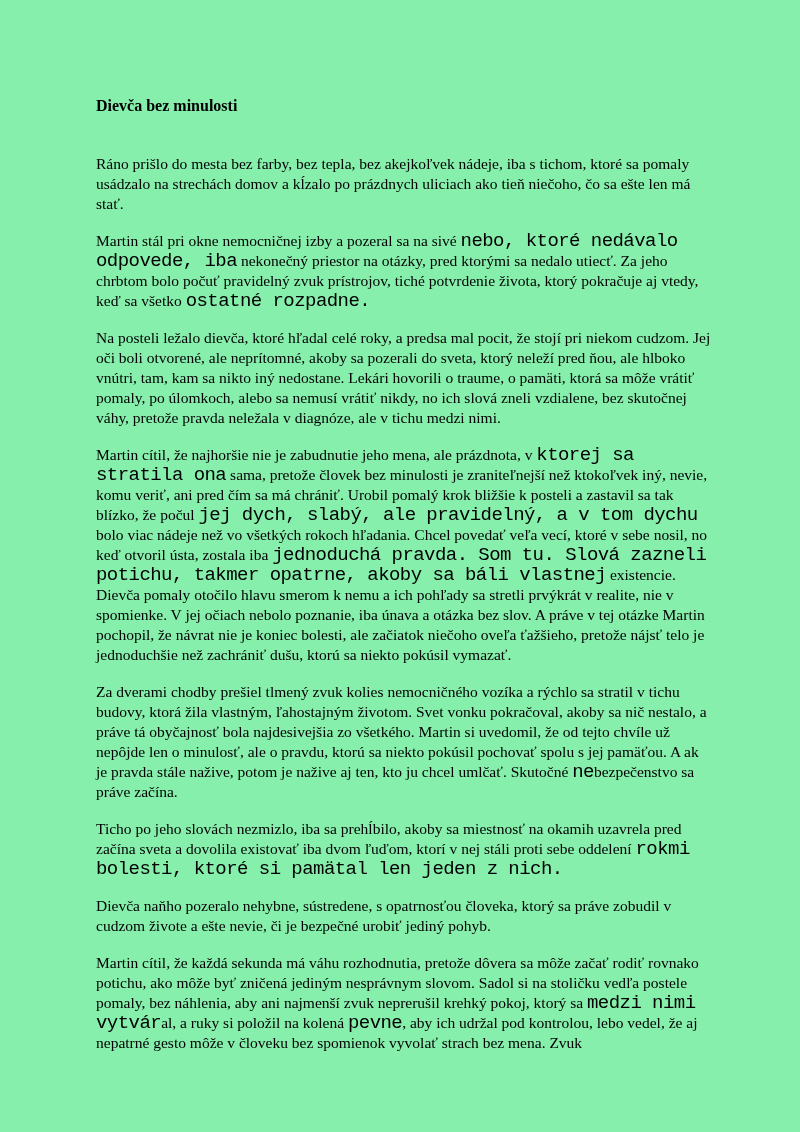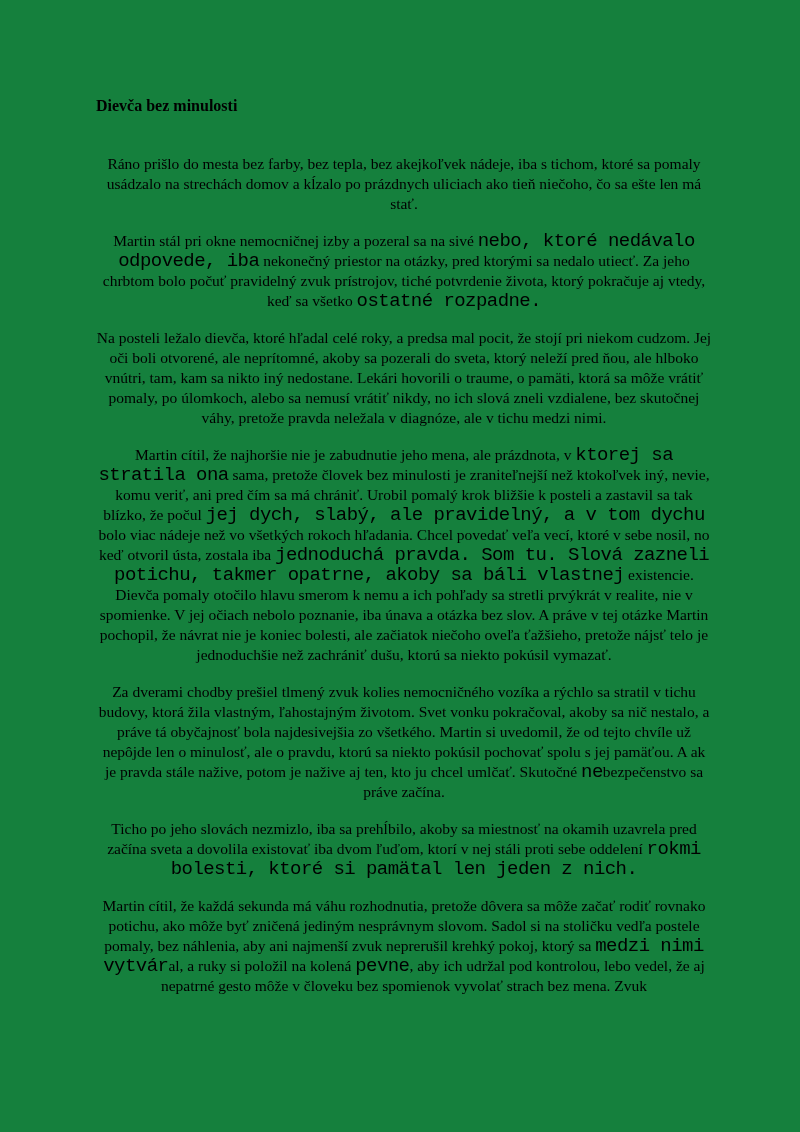--- a/index.html
+++ b/index.html
@@ -5,38 +5,38 @@
   html, body {
     margin: 0;
     padding: 0;
     background: #ffffff;
   }
   .page {
     position: relative;
     width: 800px;
     height: 1132px;
     box-sizing: border-box;
-    background: #15803d;
+    background: #86efac;
     color: #000000;
     padding: 96px 88px 40px 96px;
     overflow: hidden;
     font-family: "Liberation Serif", serif;
     font-size: 15.5px;
     line-height: 20px;
   }
   .doc-title {
     font-family: "Liberation Serif", serif;
     font-size: 16px;
     font-weight: bold;
     margin: 0 0 38px 0;
     line-height: 20px;
   }
   .doc-body p {
     margin: 12px 0 17px 0;
-    text-align: center;
+    text-align: left;
   }
   .doc-body p.gap-before {
     margin-top: 16px;
   }
   .run-serif {
     font-family: "Liberation Serif", serif;
   }
   .run-sans {
     font-family: Liberation Mono, monospace;
     font-size: 19px;
@@ -48,15 +48,16 @@
 
 <div class="page">
   <h1 class="doc-title">Dievča bez minulosti</h1>
   <div class="doc-body" id="doc-body">
       <p><span class="run-serif">Ráno prišlo do mesta bez farby, bez tepla, bez akejkoľvek nádeje, iba s tichom, ktoré sa pomaly usádzalo na strechách domov a kĺzalo po prázdnych uliciach ako tieň niečoho, čo sa ešte len má stať.</span></p>
       <p><span class="run-serif">Martin stál pri okne nemocničnej izby a pozeral sa na sivé </span><span class="run-sans">nebo, ktoré nedávalo odpovede, iba</span><span class="run-serif"> nekonečný priestor na otázky, pred ktorými sa nedalo utiecť. Za jeho chrbtom bolo počuť pravidelný zvuk prístrojov, tiché potvrdenie života, ktorý pokračuje aj vtedy, keď sa všetko </span><span class="run-sans">ostatné rozpadne.</span></p>
       <p><span class="run-serif">Na posteli ležalo dievča, ktoré hľadal celé roky, a predsa mal pocit, že stojí pri niekom cudzom. Jej oči boli otvorené, ale neprítomné, akoby sa pozerali do sveta, ktorý neleží pred ňou, ale hlboko vnútri, tam, kam sa nikto iný nedostane. Lekári hovorili o traume, o pamäti, ktorá sa môže vrátiť pomaly, po úlomkoch, alebo sa nemusí vrátiť nikdy, no ich slová zneli vzdialene, bez skutočnej váhy, pretože pravda neležala v diagnóze, ale v tichu medzi nimi.</span></p>
       <p><span class="run-serif">Martin cítil, že najhoršie nie je zabudnutie jeho mena, ale prázdnota, v </span><span class="run-sans">ktorej sa stratila ona</span><span class="run-serif"> sama, pretože človek bez minulosti je zraniteľnejší než ktokoľvek iný, nevie, komu veriť, ani pred čím sa má chrániť. Urobil pomalý krok bližšie k posteli a zastavil sa tak blízko, že počul </span><span class="run-sans">jej dych, slabý, ale pravidelný, a v tom dychu</span><span class="run-serif"> bolo viac nádeje než vo všetkých rokoch hľadania. Chcel povedať veľa vecí, ktoré v sebe nosil, no keď otvoril ústa, zostala iba </span><span class="run-sans">jednoduchá pravda. Som tu. Slová zazneli potichu, takmer opatrne, akoby sa báli vlastnej</span><span class="run-serif"> existencie. Dievča pomaly otočilo hlavu smerom k nemu a ich pohľady sa stretli prvýkrát v realite, nie v spomienke. V jej očiach nebolo poznanie, iba únava a otázka bez slov. A práve v tej otázke Martin pochopil, že návrat nie je koniec bolesti, ale začiatok niečoho oveľa ťažšieho, pretože nájsť telo je jednoduchšie než zachrániť dušu, ktorú sa niekto pokúsil vymazať.</span></p>
       <p><span class="run-serif">Za dverami chodby prešiel tlmený zvuk kolies nemocničného vozíka a rýchlo sa stratil v tichu budovy, ktorá žila vlastným, ľahostajným životom. Svet vonku pokračoval, akoby sa nič nestalo, a práve tá obyčajnosť bola najdesivejšia zo všetkého. Martin si uvedomil, že od tejto chvíle už nepôjde len o minulosť, ale o pravdu, ktorú sa niekto pokúsil pochovať spolu s jej pamäťou. A ak je pravda stále nažive, potom je nažive aj ten, kto ju chcel umlčať. Skutočné </span><span class="run-sans">ne</span><span class="run-serif">bezpečenstvo sa práve začína.</span></p>
       <p class="gap-before"><span class="run-serif">Ticho po jeho slovách nezmizlo, iba sa prehĺbilo, akoby sa miestnosť na okamih uzavrela pred začína sveta a dovolila existovať iba dvom ľuďom, ktorí v nej stáli proti sebe oddelení </span><span class="run-sans">rokmi bolesti, ktoré si pamätal len jeden z nich.</span></p>
+      <p><span class="run-serif">Dievča naňho pozeralo nehybne, sústredene, s opatrnosťou človeka, ktorý sa práve zobudil v cudzom živote a ešte nevie, či je bezpečné urobiť jediný pohyb.</span></p>
       <p><span class="run-serif">Martin cítil, že každá sekunda má váhu rozhodnutia, pretože dôvera sa môže začať rodiť rovnako potichu, ako môže byť zničená jediným nesprávnym slovom. Sadol si na stoličku vedľa postele pomaly, bez náhlenia, aby ani najmenší zvuk neprerušil krehký pokoj, ktorý sa </span><span class="run-sans">medzi nimi vytvár</span><span class="run-serif">al, a ruky si položil na kolená </span><span class="run-sans">pevne</span><span class="run-serif">, aby ich udržal pod kontrolou, lebo vedel, že aj nepatrné gesto môže v človeku bez spomienok vyvolať strach bez mena. Zvuk</span></p>
     </div>
 </div>
 
 </body></html>

